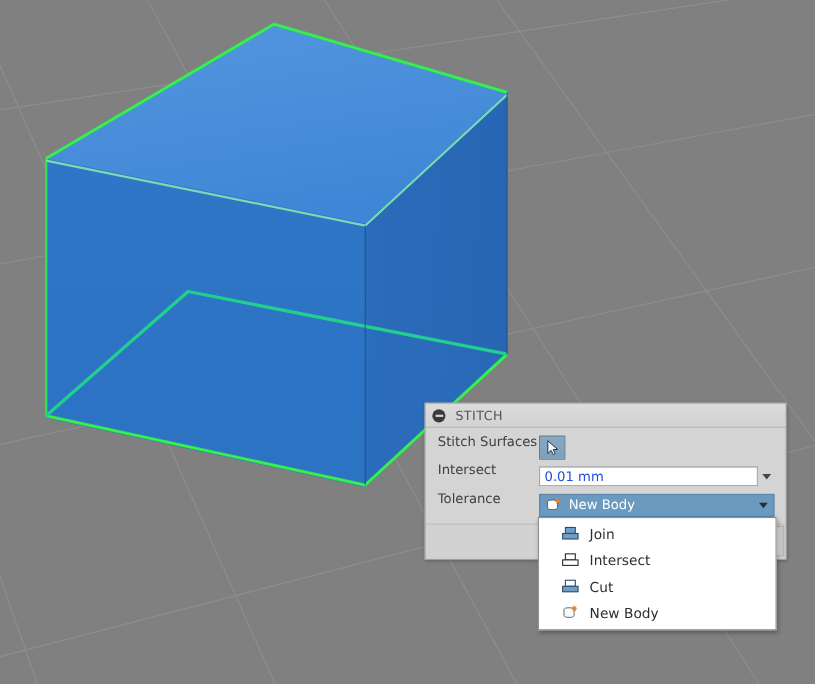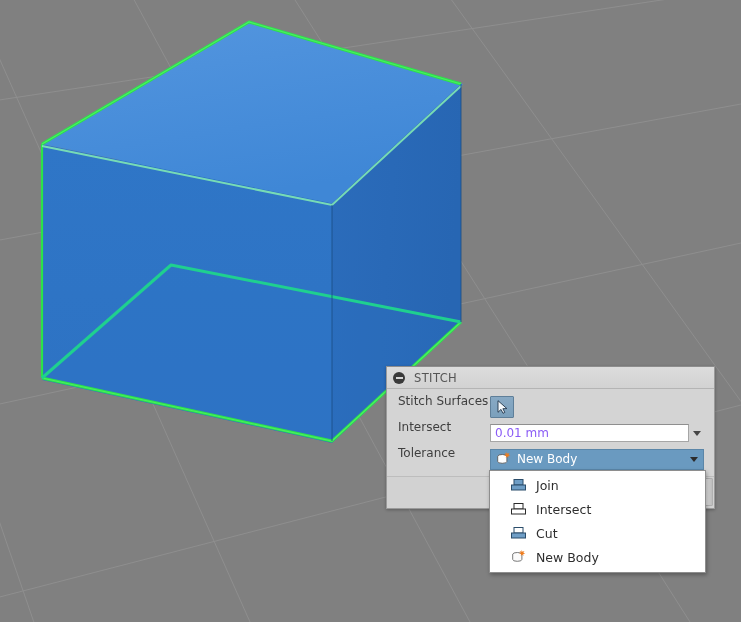--- a/index.html
+++ b/index.html
@@ -110,21 +110,21 @@
   .value-field {
     height: 18px;
     flex: 1 1 auto;
     background: #ffffff;
     border: 1px solid #a6a6a6;
     border-top-color: #8f8f8f;
     display: flex;
     align-items: center;
     padding: 0 4px;
     font-size: 12px;
-    color: #8b5cf6;
+    color: #1d4ed8;
     box-sizing: border-box;
   }
   .field-caret {
     width: 15px;
     height: 20px;
     flex: 0 0 auto;
     display: flex;
     align-items: center;
     justify-content: center;
   }

